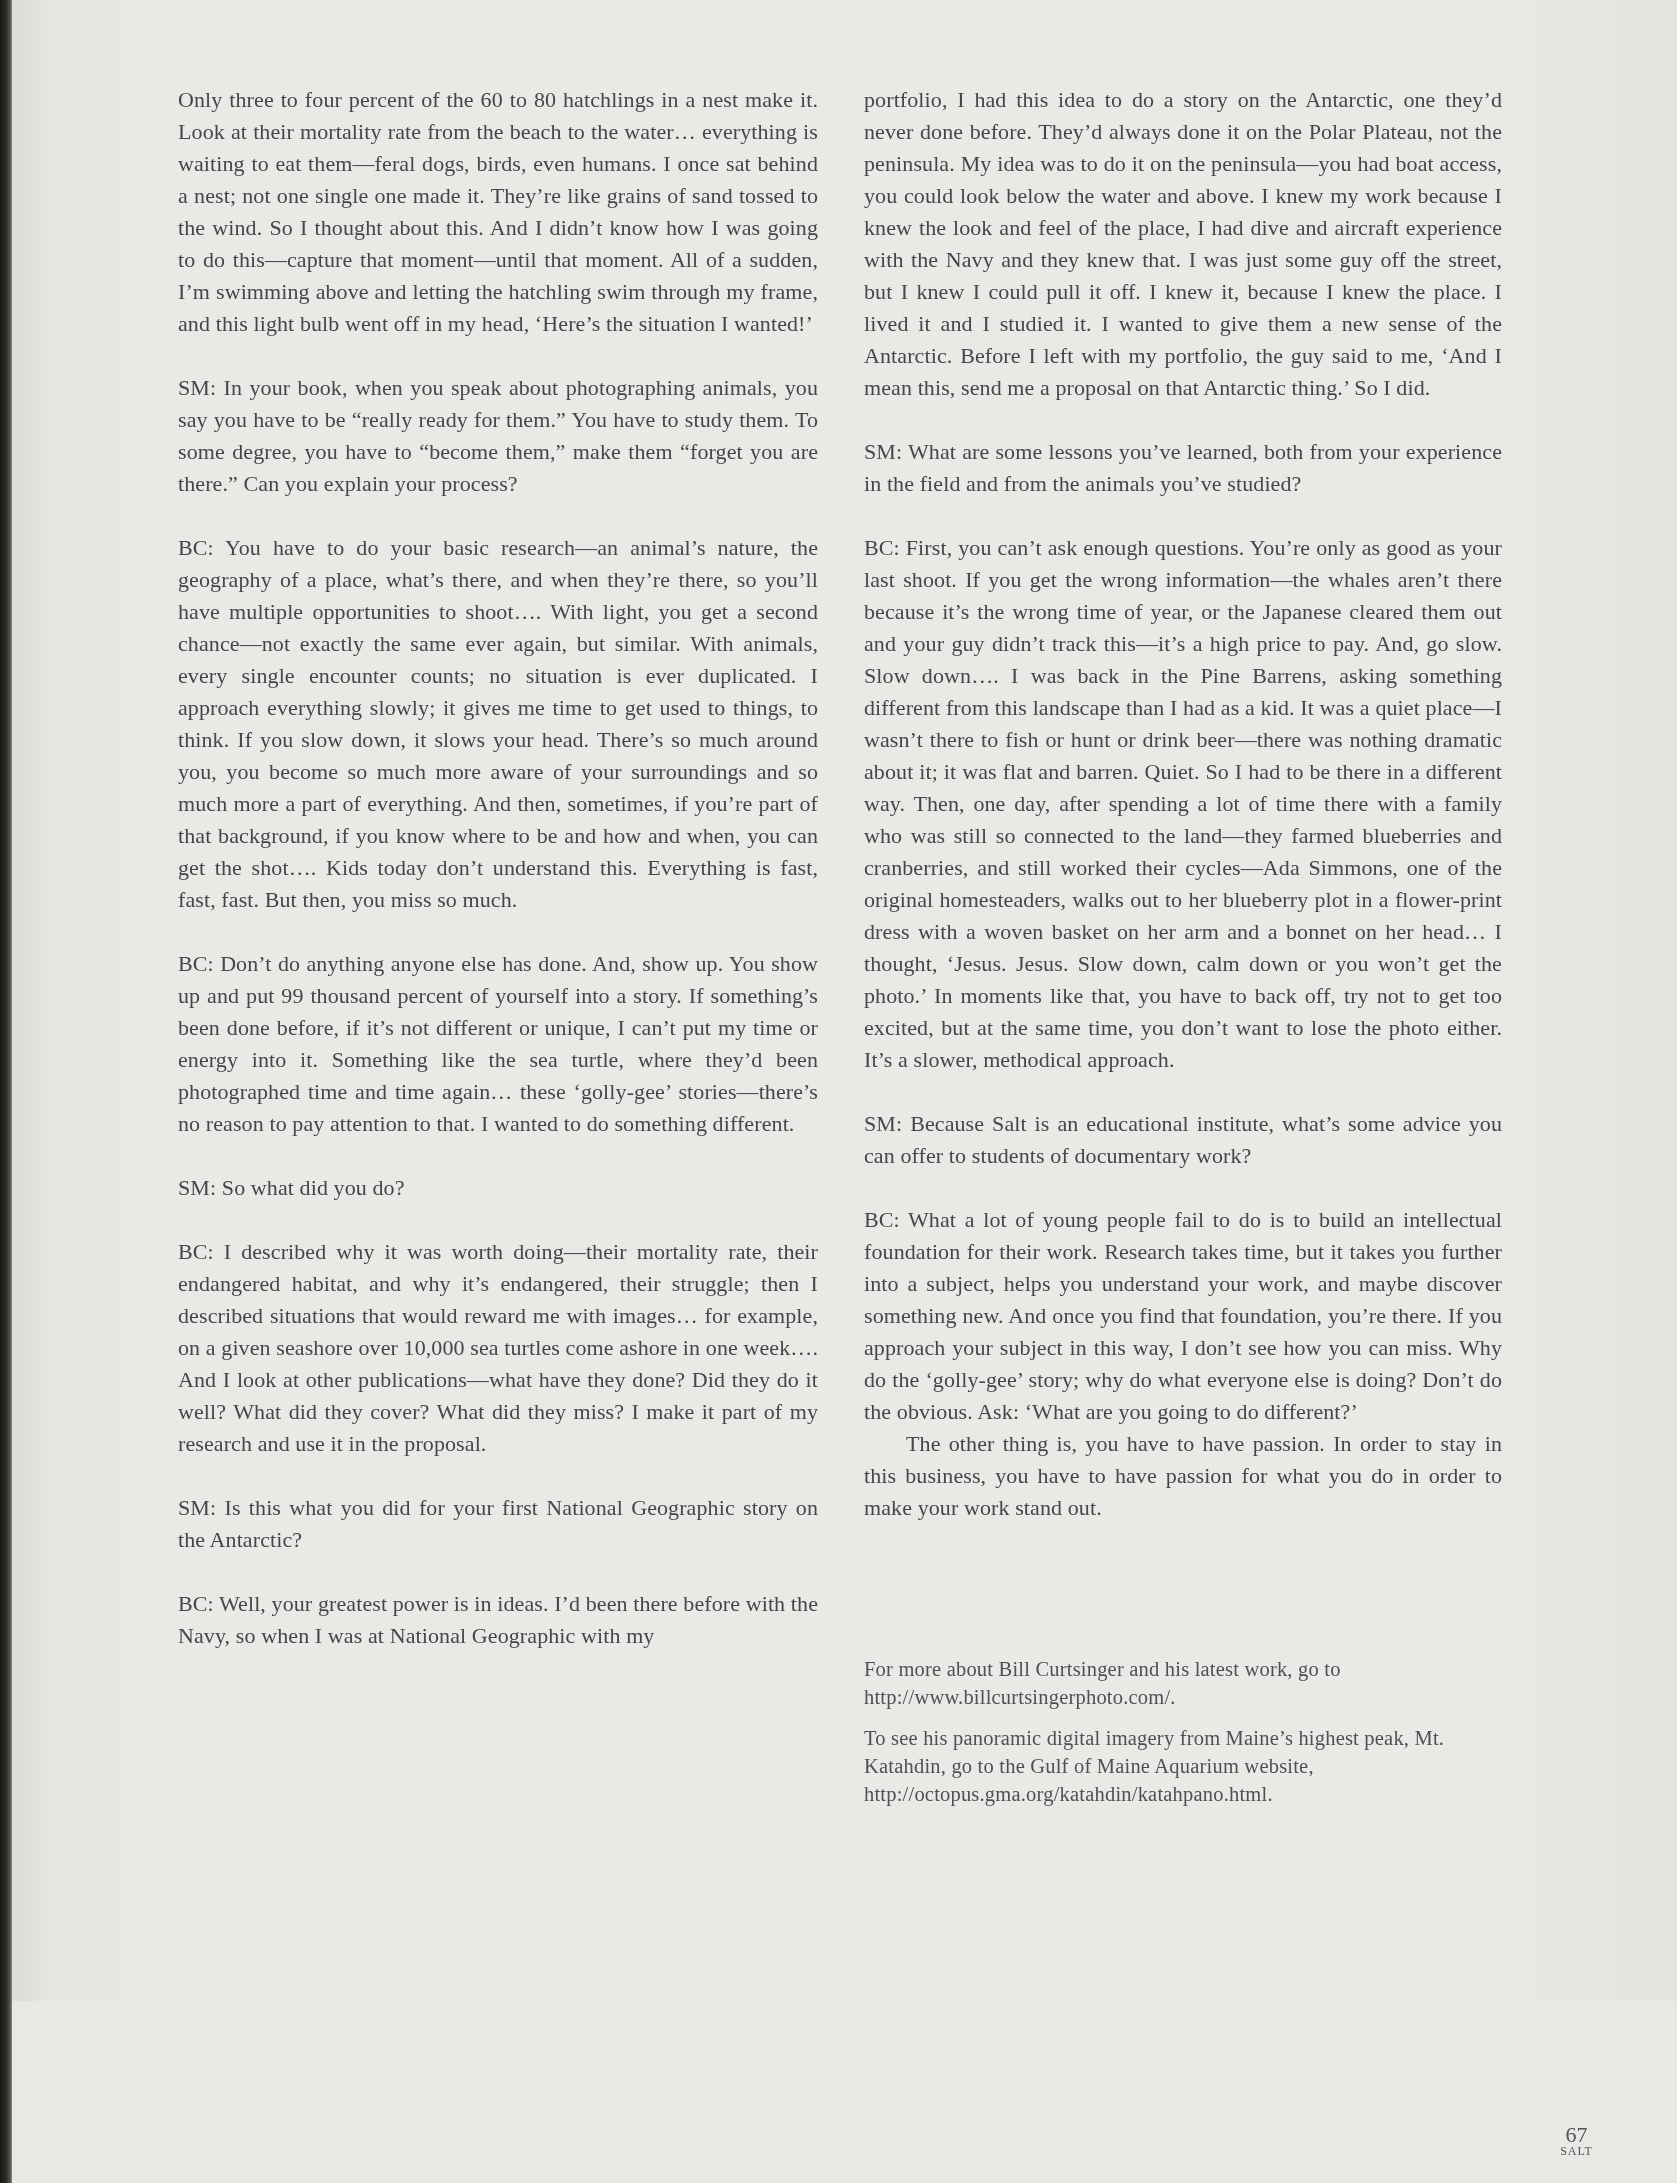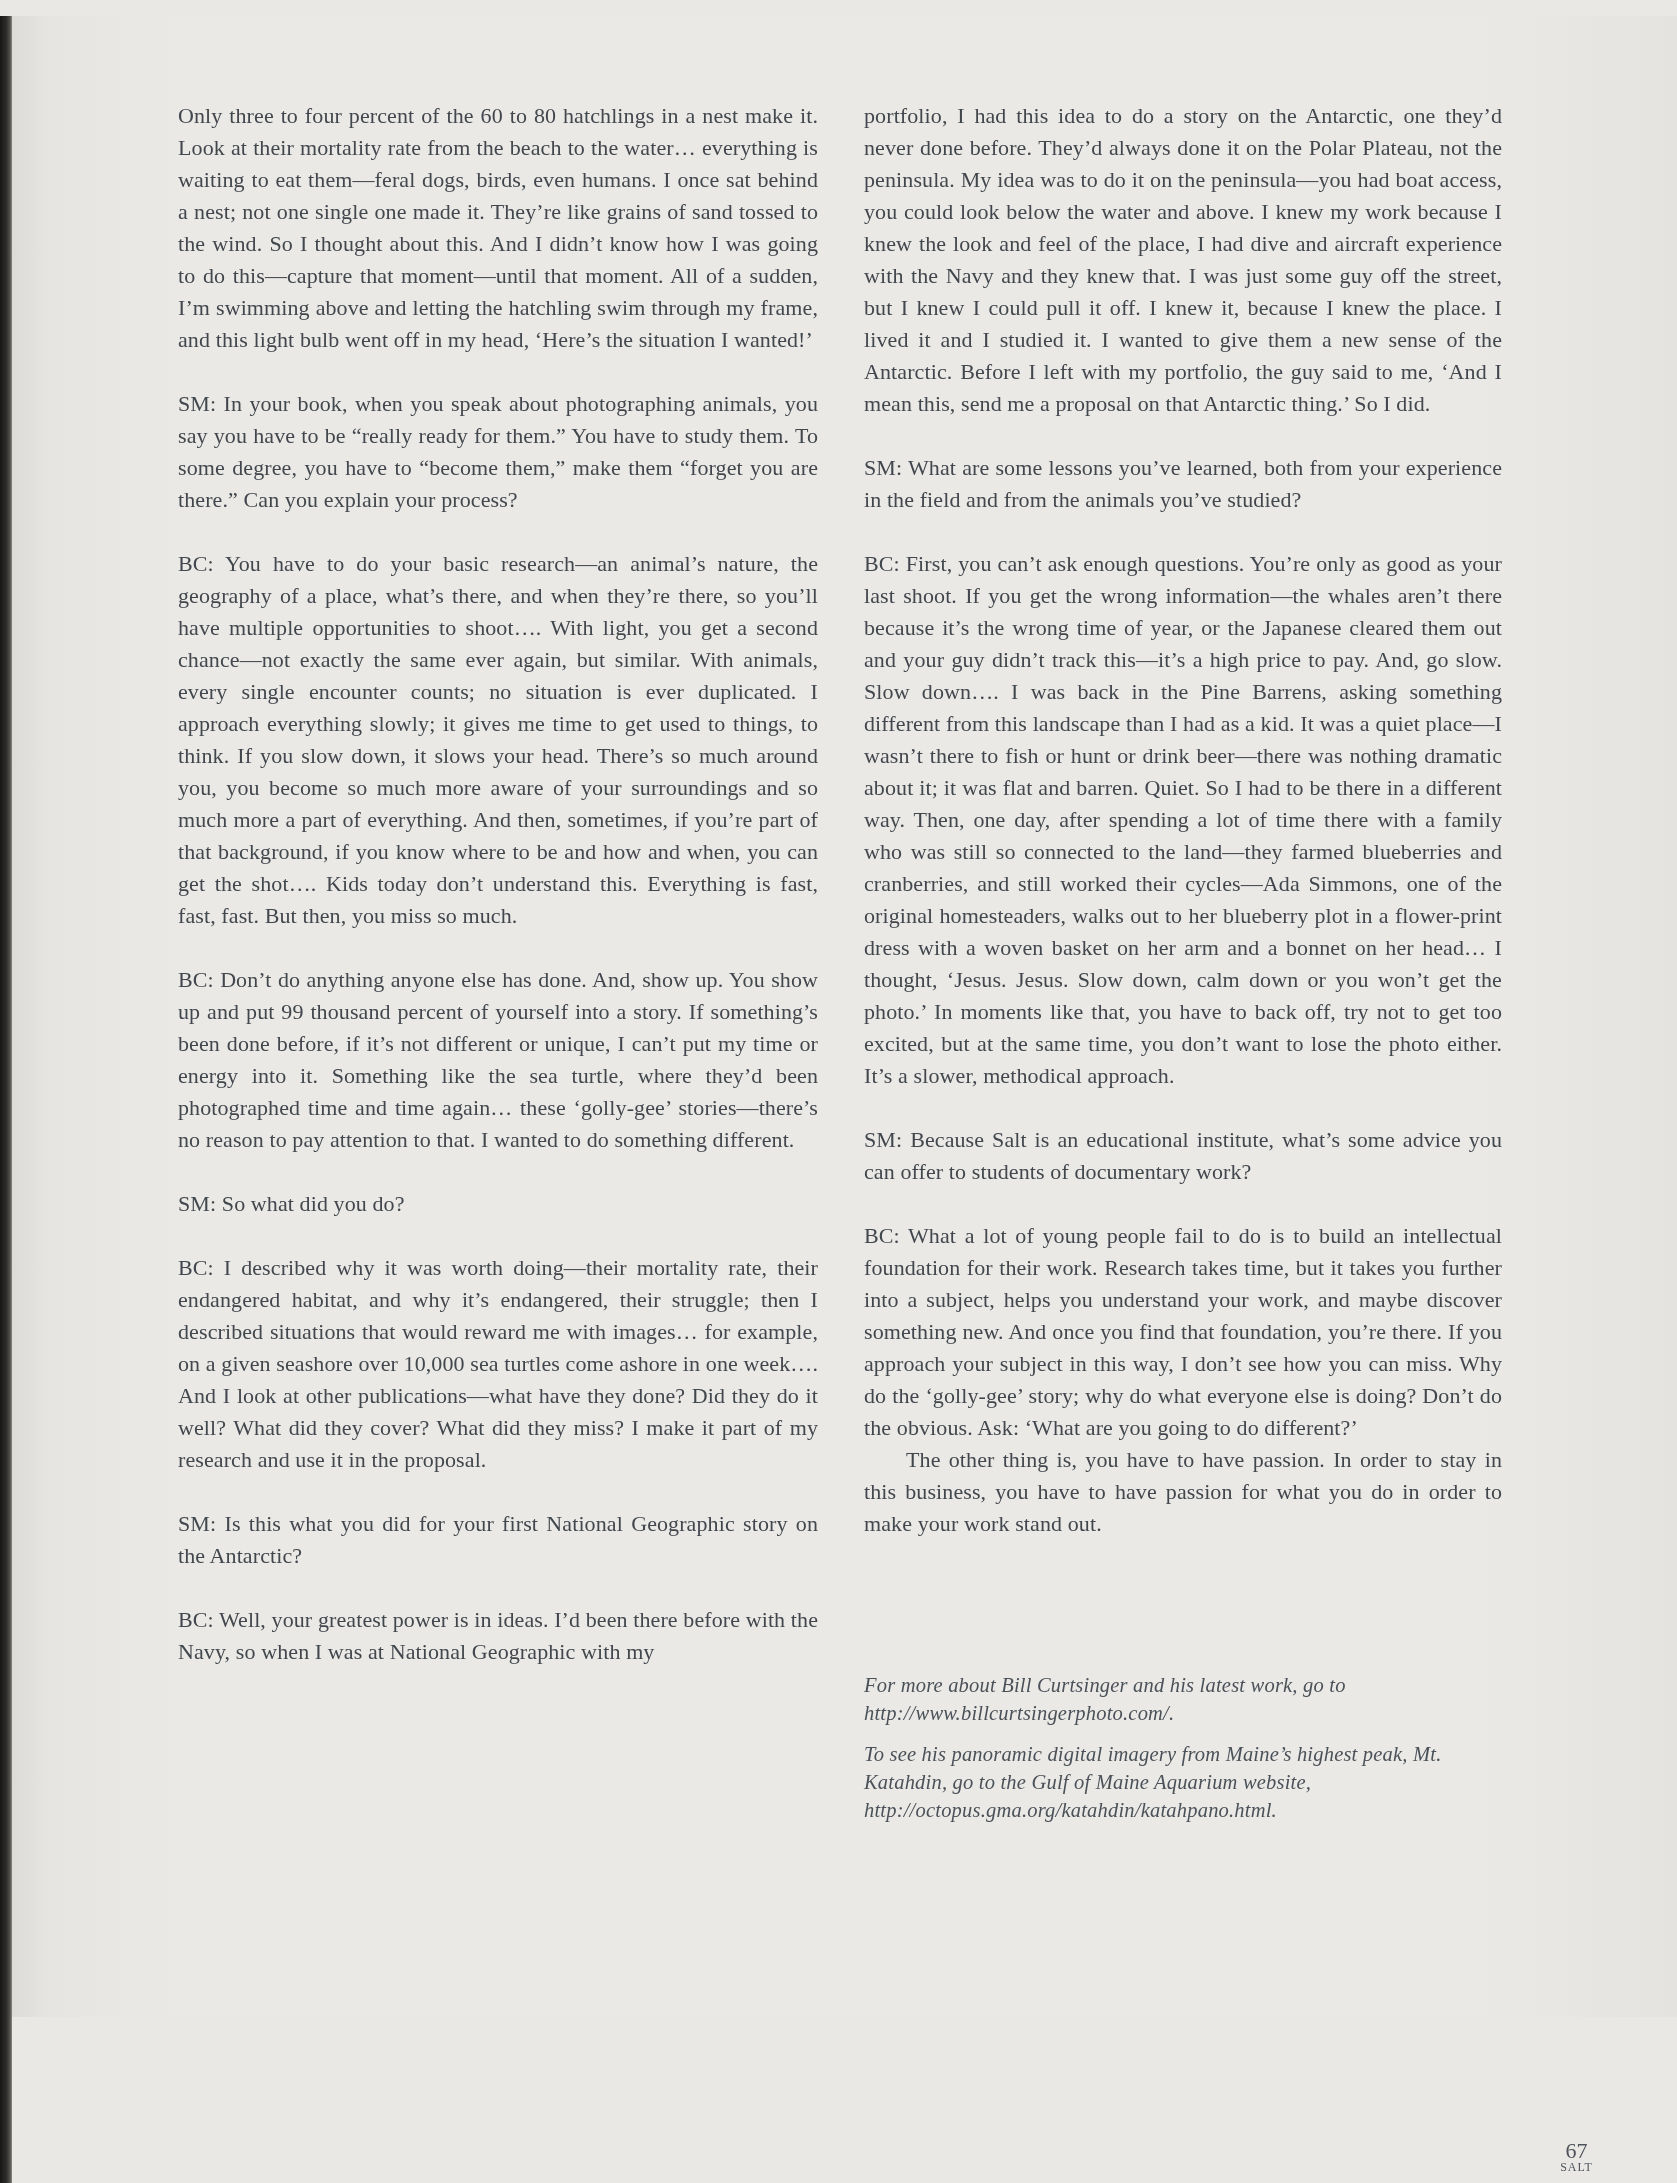--- a/index.html
+++ b/index.html
@@ -2,39 +2,39 @@
 <html style="font-size:7px"><head>
 <meta charset="utf-8">
 <style>
   html,body{margin:0;padding:0;}
   body{
     width:1678px;height:2183px;position:relative;overflow:hidden;
     background:#e9e8e5;
     font-family:"Liberation Serif","DejaVu Serif",serif;
   }
   .page{
-    position:absolute;left:0;top:16px;width:1678px;height:2001px;
+    position:absolute;left:0;top:0;width:1678px;height:2001px;
     background:linear-gradient(90deg,#d9d8d5 0px,#e6e5e2 48px,#eae9e6 183px,#eae9e6 88%,#e4e3e0 100%);
   }
   .spine{
     position:absolute;left:0;top:0;width:11.8px;height:2183px;
     background:linear-gradient(90deg,#161614,#2f2e2c 55%,#56554f 85%,#8d8c86 100%);
   }
   .column{
     position:absolute;top:84px;
     color:#42474d;font-size:22px;line-height:32px;letter-spacing:0.1px;
     text-align:justify;
   }
   .col-left{left:178px;width:640px;}
   .col-right{left:864px;width:638px;}
   .column p{margin:32px 0 0 0;}
   .column p:first-child{margin-top:0;}
   .column p.indent{margin-top:0;text-indent:42px;}
   .column p.footer{
-    font-style:italic;text-align:left;
+    text-align:left;
     font-size:20.5px;line-height:28px;letter-spacing:0.2px;color:#4b5158;
   }
   .column p.footer-first{margin-top:131px;}
   .column p.footer + p.footer{margin-top:13px;}
   .it{}
   .pageno{
     position:absolute;left:1537px;top:2123px;width:79px;
     text-align:center;color:#50555c;
   }
   .pageno .num{font-size:22px;line-height:23px;}

